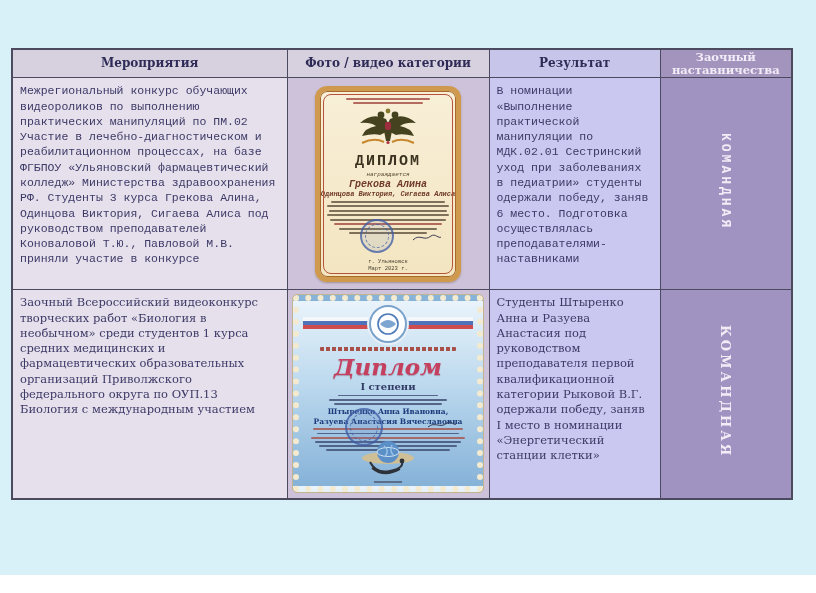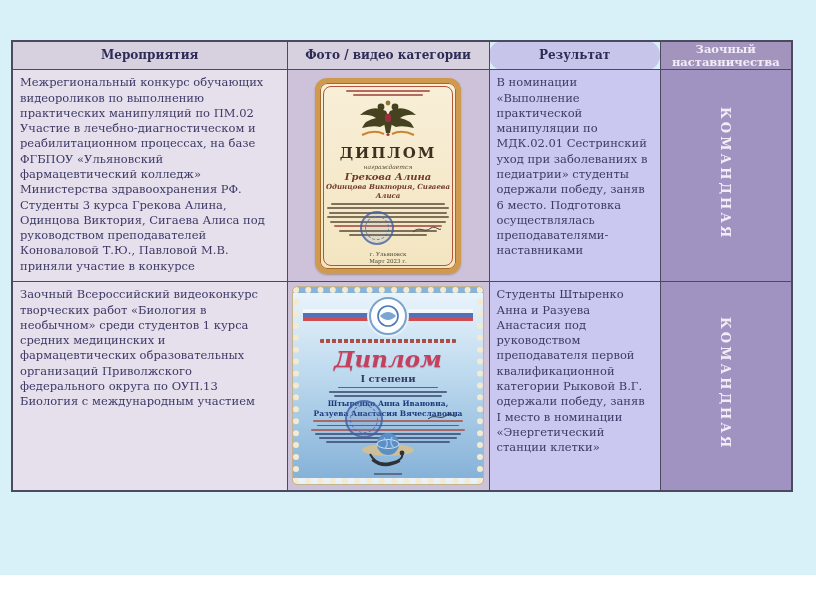--- a/index.html
+++ b/index.html
@@ -4,39 +4,39 @@
 <style>
   html,body{margin:0;padding:0;}
   body{
     width:816px;height:593px;position:relative;overflow:hidden;
     background:#d8f0f7;
     font-family:"DejaVu Serif", serif;
   }
   .white-band{position:absolute;left:0;bottom:0;width:816px;height:18px;background:#ffffff;}
 
   table.doc{
-    position:absolute;left:11px;top:40px;
+    position:absolute;left:11px;top:48px;
     border-collapse:collapse;table-layout:fixed;
     border:2px solid #4c4a5e;
   }
   table.doc th, table.doc td{border:1px solid #4c4a5e;box-sizing:border-box;}
   th{
     height:27px;vertical-align:middle;text-align:center;
     font-size:12px;font-weight:bold;color:#2e2b56;padding:1px 2px;line-height:1.1;
   }
   th.h-events, th.h-photo{background:#d6d0df;}
-  th.h-result{background:#c7c5ea;border-radius:14px;}
+  th.h-result{background:#c7c5ea;}
   th.h-model{background:#a294bd;color:#f2ecf7;font-size:11.5px;}
 
   td{vertical-align:top;}
   td.event{background:#e6e0ec;font-size:11.5px;color:#3d3966;padding:5px 8px 4px 7px;line-height:1.33;text-align:left;}
   td.photo{background:#cec2da;padding:0;}
   td.result{background:#cac8f0;font-size:11.5px;color:#3d3966;padding:5px 8px 4px 7px;line-height:1.33;text-align:left;}
   td.model{background:#a093c1;vertical-align:middle;text-align:center;}
-  tr.r1 td{height:212px;}
+  tr.r1 td{height:212px;font-family:Liberation Mono, monospace;}
   tr.r2 td{height:209px;}
 
   .vtext{
     display:inline-block;writing-mode:vertical-rl;
     color:#f2ecf6;font-weight:bold;font-size:13px;letter-spacing:3px;
   }
 
   
   .cert1{
     width:146px;height:196px;margin:8px auto 0 auto;position:relative;

